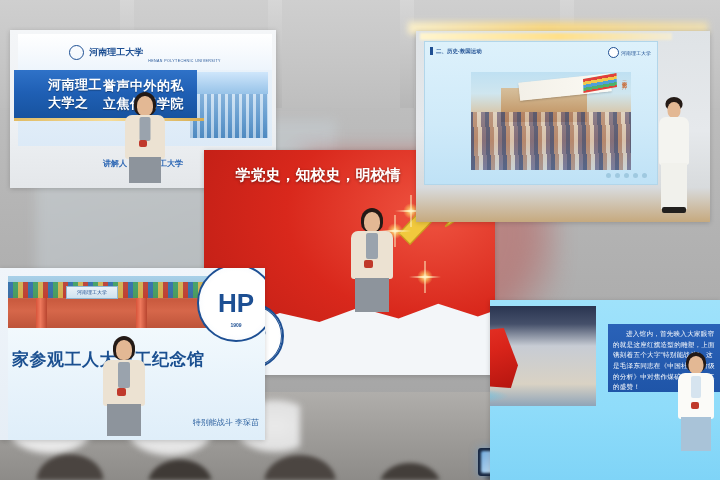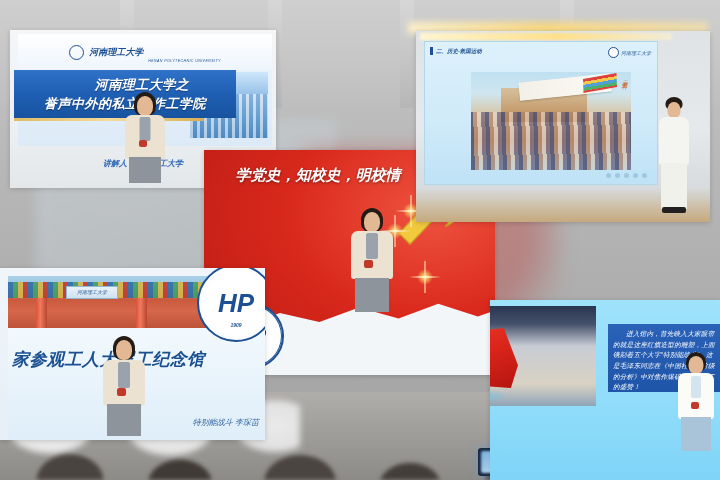--- a/index.html
+++ b/index.html
@@ -7,21 +7,20 @@
     padding: 0;
     background: #8e8e8e;
   }
   #stage {
     position: relative;
     width: 720px;
     height: 480px;
     overflow: hidden;
     font-family: "Liberation Sans", sans-serif;
     background: #b91c1c;
-    font-style: italic;
   }
 
   
   .bg { position: absolute; inset: 0; overflow: hidden; }
   .bg-ceiling {
     position: absolute; left: 0; top: 0; width: 720px; height: 112px;
     background:
       linear-gradient(180deg, #cfcfcf 0%, #c6c6c6 55%, #bdbdbd 100%);
   }
   .bg-beam {
@@ -105,23 +104,23 @@
   .p1-slide {
     position: absolute; left: 8px; top: 4px; right: 4px; height: 112px;
     background: linear-gradient(180deg, #f7fafd 0%, #eaf2fa 30%, #dceaf7 100%);
   }
   .p1-slide-head {
     position: absolute; left: 0; top: 0; width: 100%; height: 36px;
     background: linear-gradient(180deg, #ffffff, #eef5fc);
     display: flex; align-items: center; justify-content: center; gap: 5px;
   }
   .p1-bluebar {
-    position: absolute; left: -4px; top: 36px; width: 222px; height: 48px;
+    position: absolute; left: -4px; top: 36px; width: 183px; height: 48px;
     background: linear-gradient(180deg, #2f72c8 0%, #1f5fb4 48%, #17539f 100%);
-    display: flex; flex-direction: column; align-items: center; justify-content: center;
+    display: flex; flex-direction: row; align-items: center; justify-content: center;
     color: #fff;
     text-shadow: 0 1px 1px rgba(0,0,0,.35);
   }
   .p1-line1 { font-size: 13px; font-weight: bold; letter-spacing: .5px; padding-left: 34px; }
   .p1-line2 { font-size: 13px; font-weight: bold; letter-spacing: .5px; margin-top: 1px; }
   .p1-photo {
     position: absolute; right: 4px; top: 38px; width: 78px; height: 66px;
     background:
       linear-gradient(180deg, #cfe6fb 0%, #9cc6ea 30%, #6ea6d8 70%, #4d8cc4 100%);
     overflow: hidden;

